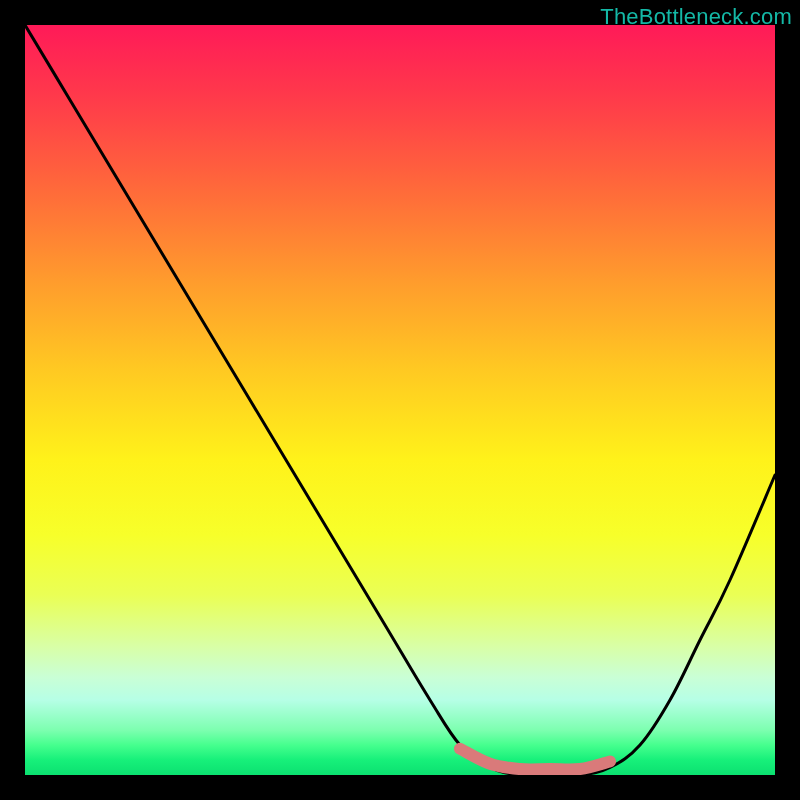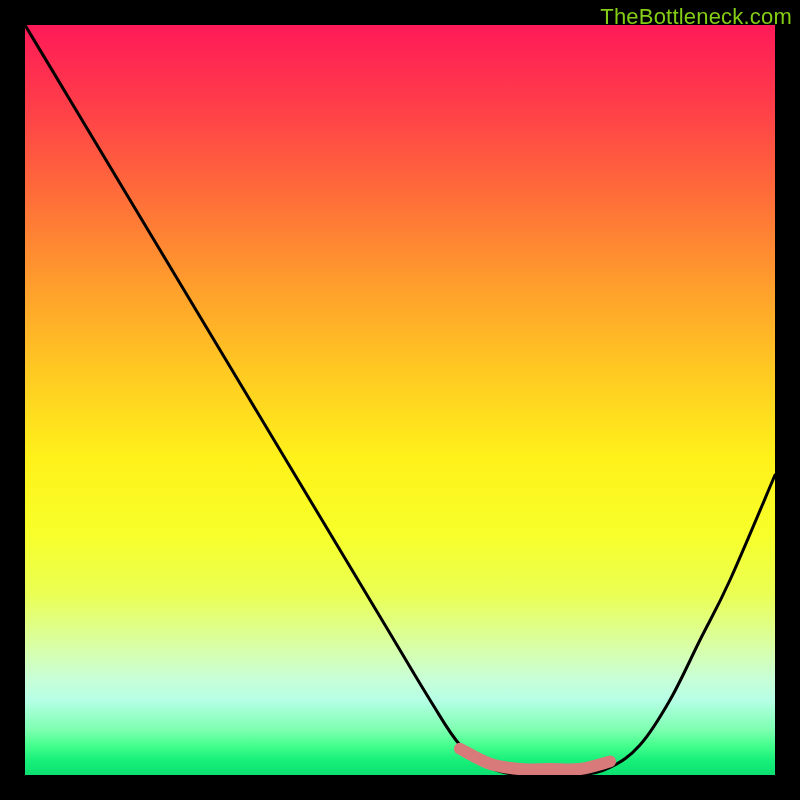--- a/index.html
+++ b/index.html
@@ -33,21 +33,21 @@
       #17f07a 98%,
       #0be070 100%);
     overflow: hidden;
   }
   .watermark {
     position: absolute;
     top: 4px;
     right: 8px;
     font-family: Arial, Helvetica, sans-serif;
     font-size: 22px;
-    color: #84cc16;
+    color: #14b8a6;
     letter-spacing: 0.2px;
     user-select: none;
   }
   svg.curve {
     position: absolute;
     left: 0; top: 0;
     width: 750px;
     height: 750px;
     overflow: visible;
   }

